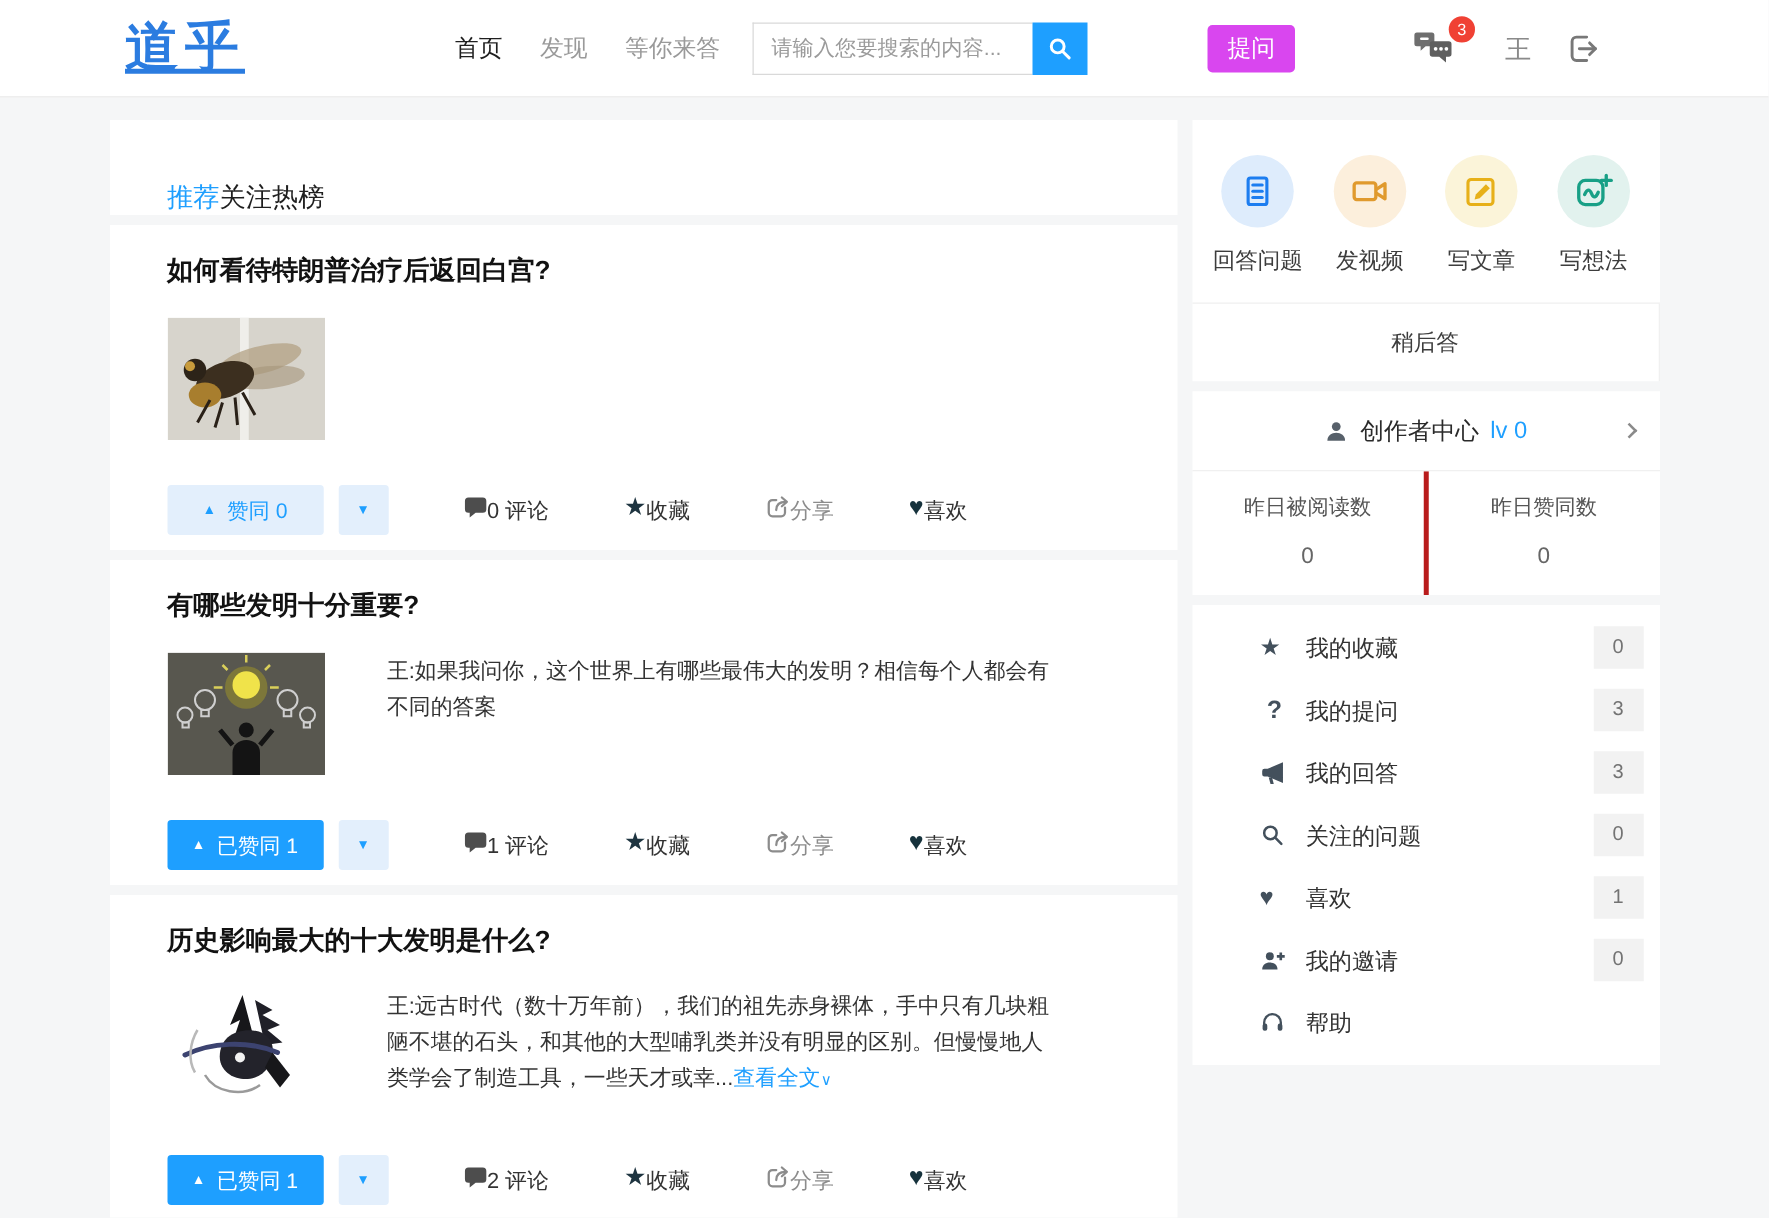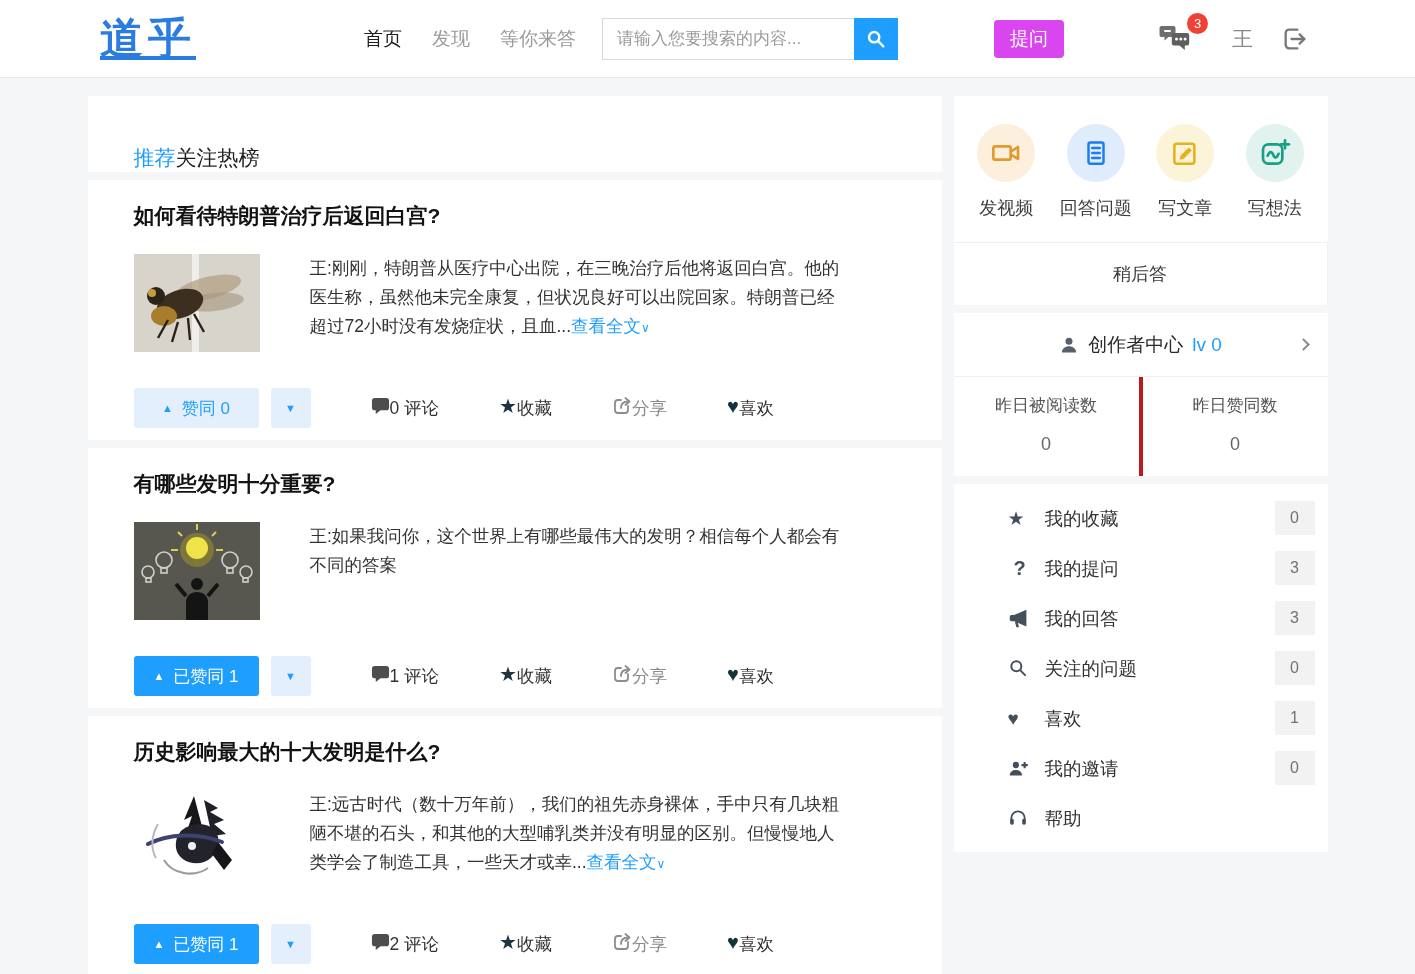--- a/index.html
+++ b/index.html
@@ -18,21 +18,21 @@
   .logo {
     margin-left:100px; font-family:"DejaVu Serif","Liberation Serif",serif;
     font-size:43px; font-weight:bold; color:#2b7ce0; letter-spacing:5px;
     cursor:pointer; line-height:1;text-decoration:underline;
   }
   nav { display:flex; gap:30px; margin-left:168px; font-size:19px; }
   nav a { text-decoration:none; color:#9a9a9a; cursor:pointer; }
   nav a.active { color:#1f1f1f; }
   .searchbox { display:flex; margin-left:26px; }
   .searchbox input {
-    width:252px; height:42px; border:1px solid #d9d9d9; border-right:none;
+    width:224px; height:42px; border:1px solid #d9d9d9; border-right:none;
     padding:0 14px; font-size:17px; color:#333; outline:none;
     font-family:inherit;
   }
   .searchbox input::placeholder { color:#9b9b9b; }
   .search-btn {
     width:44px; height:42px; background:#1e9fff; border:none; cursor:pointer;
     display:flex; align-items:center; justify-content:center;
   }
   .ask-btn {
     margin-left:96px; width:70px; height:38px; background:#d946ef; color:#fff;
@@ -183,21 +183,20 @@
             <rect x="58" y="0" width="7" height="98" fill="#efeeea"></rect>
             <ellipse cx="74" cy="34" rx="34" ry="11" fill="#b3a284" opacity="0.75" transform="rotate(-14 74 34)"></ellipse>
             <ellipse cx="80" cy="48" rx="30" ry="9" fill="#a5947a" opacity="0.6" transform="rotate(-6 80 48)"></ellipse>
             <ellipse cx="46" cy="50" rx="24" ry="14" fill="#3c2f1f" transform="rotate(-18 46 50)"></ellipse>
             <ellipse cx="30" cy="62" rx="13" ry="10" fill="#a87e2e"></ellipse>
             <circle cx="22" cy="42" r="9" fill="#2c2318"></circle>
             <circle cx="18" cy="39" r="4" fill="#c89b3c"></circle>
             <path d="M34 66 24 84M44 68l-6 20M54 64l2 22M60 60l10 18" stroke="#2a2118" stroke-width="2.4" fill="none"></path>
           </svg>
         </div>
-        <p class="excerpt"><span>王:刚刚，特朗普从医疗中心出院，在三晚治疗后他将返回白宫。他的医生称，虽然他未完全康复，但状况良好可以出院回家。特朗普已经超过72小时没有发烧症状，且血...</span><a class="more-link"><span>查看全文</span><span class="chev-d">∨</span></a></p>
       </div>
       <div class="actions">
         <button class="vote-up">
             <span class="tri">▲</span>
             <span>赞同 0</span>
           </button>
         <button class="vote-down"><span>▼</span></button>
         <div class="act">
           <span>
             <svg width="19" height="19" viewBox="0 0 20 20">
@@ -339,38 +338,38 @@
           <span class="lbl">喜欢</span>
         </div>
       </div>
     </article>
   </main>
 
   <aside>
     <div class="card side-top">
       <div class="side-actions">
         <div class="side-action">
-          <span class="circle c-orange">
-            <svg width="32" height="32" viewBox="0 0 24 24" fill="none" stroke="#e09a2e" stroke-width="2" stroke-linejoin="round">
-              <rect x="2.5" y="7" width="13" height="10" rx="1.5"></rect>
-              <path d="M15.5 11 21 7.5v9L15.5 13"></path>
-            </svg>
-          </span>
-          <span class="lbl">发视频</span>
-        </div>
-        <div class="side-action">
           <span class="circle c-blue">
             <svg width="30" height="30" viewBox="0 0 24 24" fill="none" stroke="#1c7df0" stroke-width="2" stroke-linecap="round">
               <rect x="6" y="3.5" width="12" height="17" rx="1.5"></rect>
               <line x1="9" y1="8" x2="15" y2="8"></line>
                 <line x1="9" y1="12" x2="15" y2="12"></line>
                 <line x1="9" y1="16" x2="15" y2="16"></line>
             </svg>
           </span>
           <span class="lbl">回答问题</span>
+        </div>
+        <div class="side-action">
+          <span class="circle c-orange">
+            <svg width="32" height="32" viewBox="0 0 24 24" fill="none" stroke="#e09a2e" stroke-width="2" stroke-linejoin="round">
+              <rect x="2.5" y="7" width="13" height="10" rx="1.5"></rect>
+              <path d="M15.5 11 21 7.5v9L15.5 13"></path>
+            </svg>
+          </span>
+          <span class="lbl">发视频</span>
         </div>
         <div class="side-action">
           <span class="circle c-yellow">
             <svg width="30" height="30" viewBox="0 0 24 24" fill="none" stroke="#e7b019" stroke-width="2" stroke-linecap="round" stroke-linejoin="round">
               <rect x="3.5" y="4.5" width="16" height="16" rx="2"></rect>
               <path d="M15 7.5l2.5 2.5L11 16.5l-3.3.8.8-3.3z" fill="#e7b019" stroke="none"></path>
             </svg>
           </span>
           <span class="lbl">写文章</span>
         </div>

